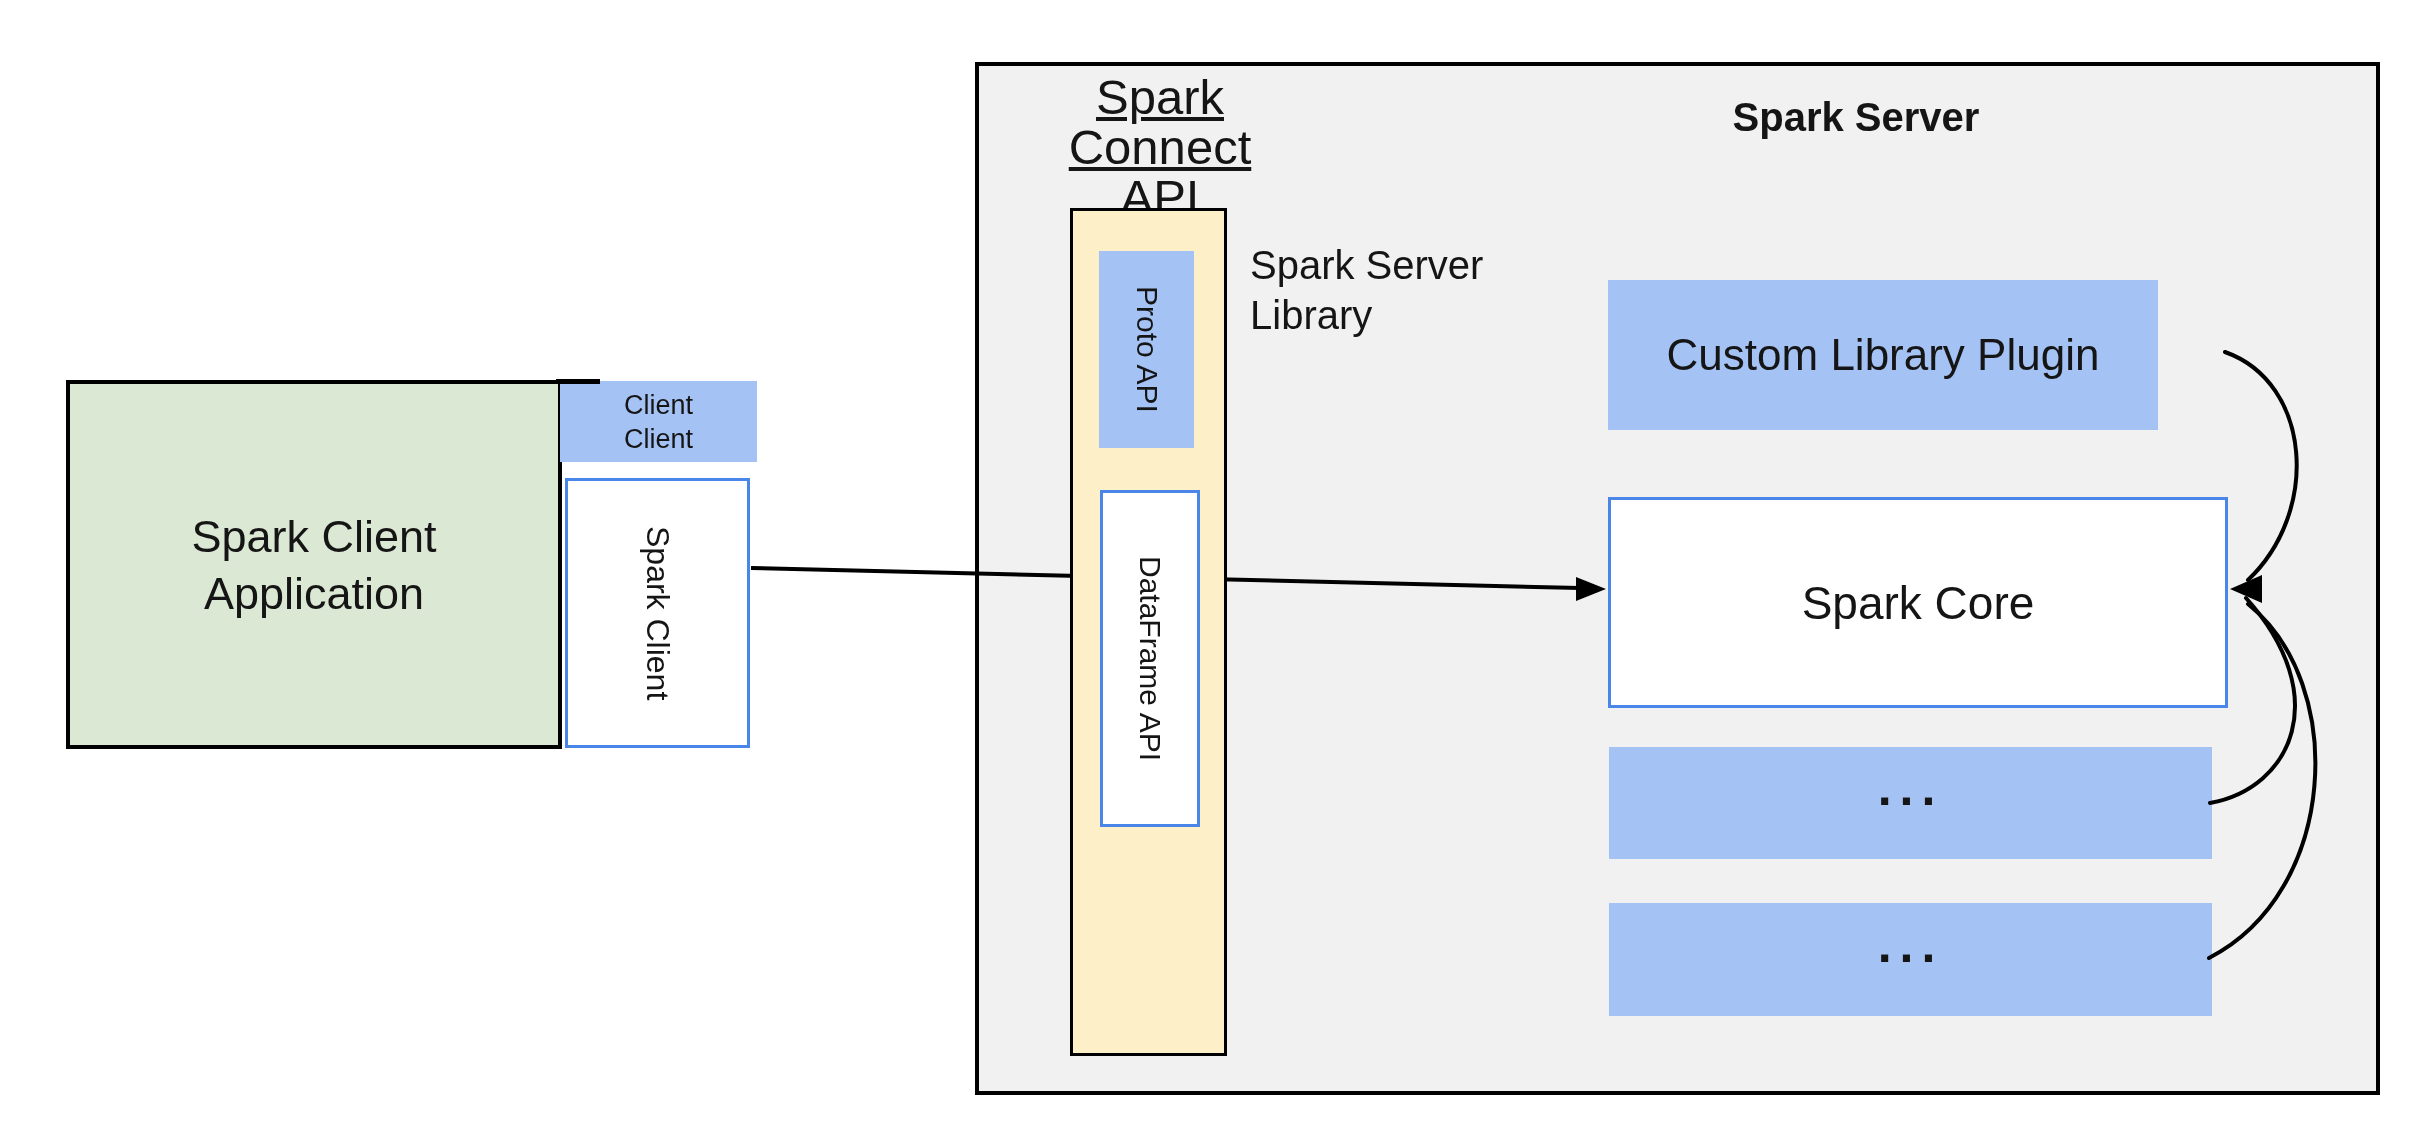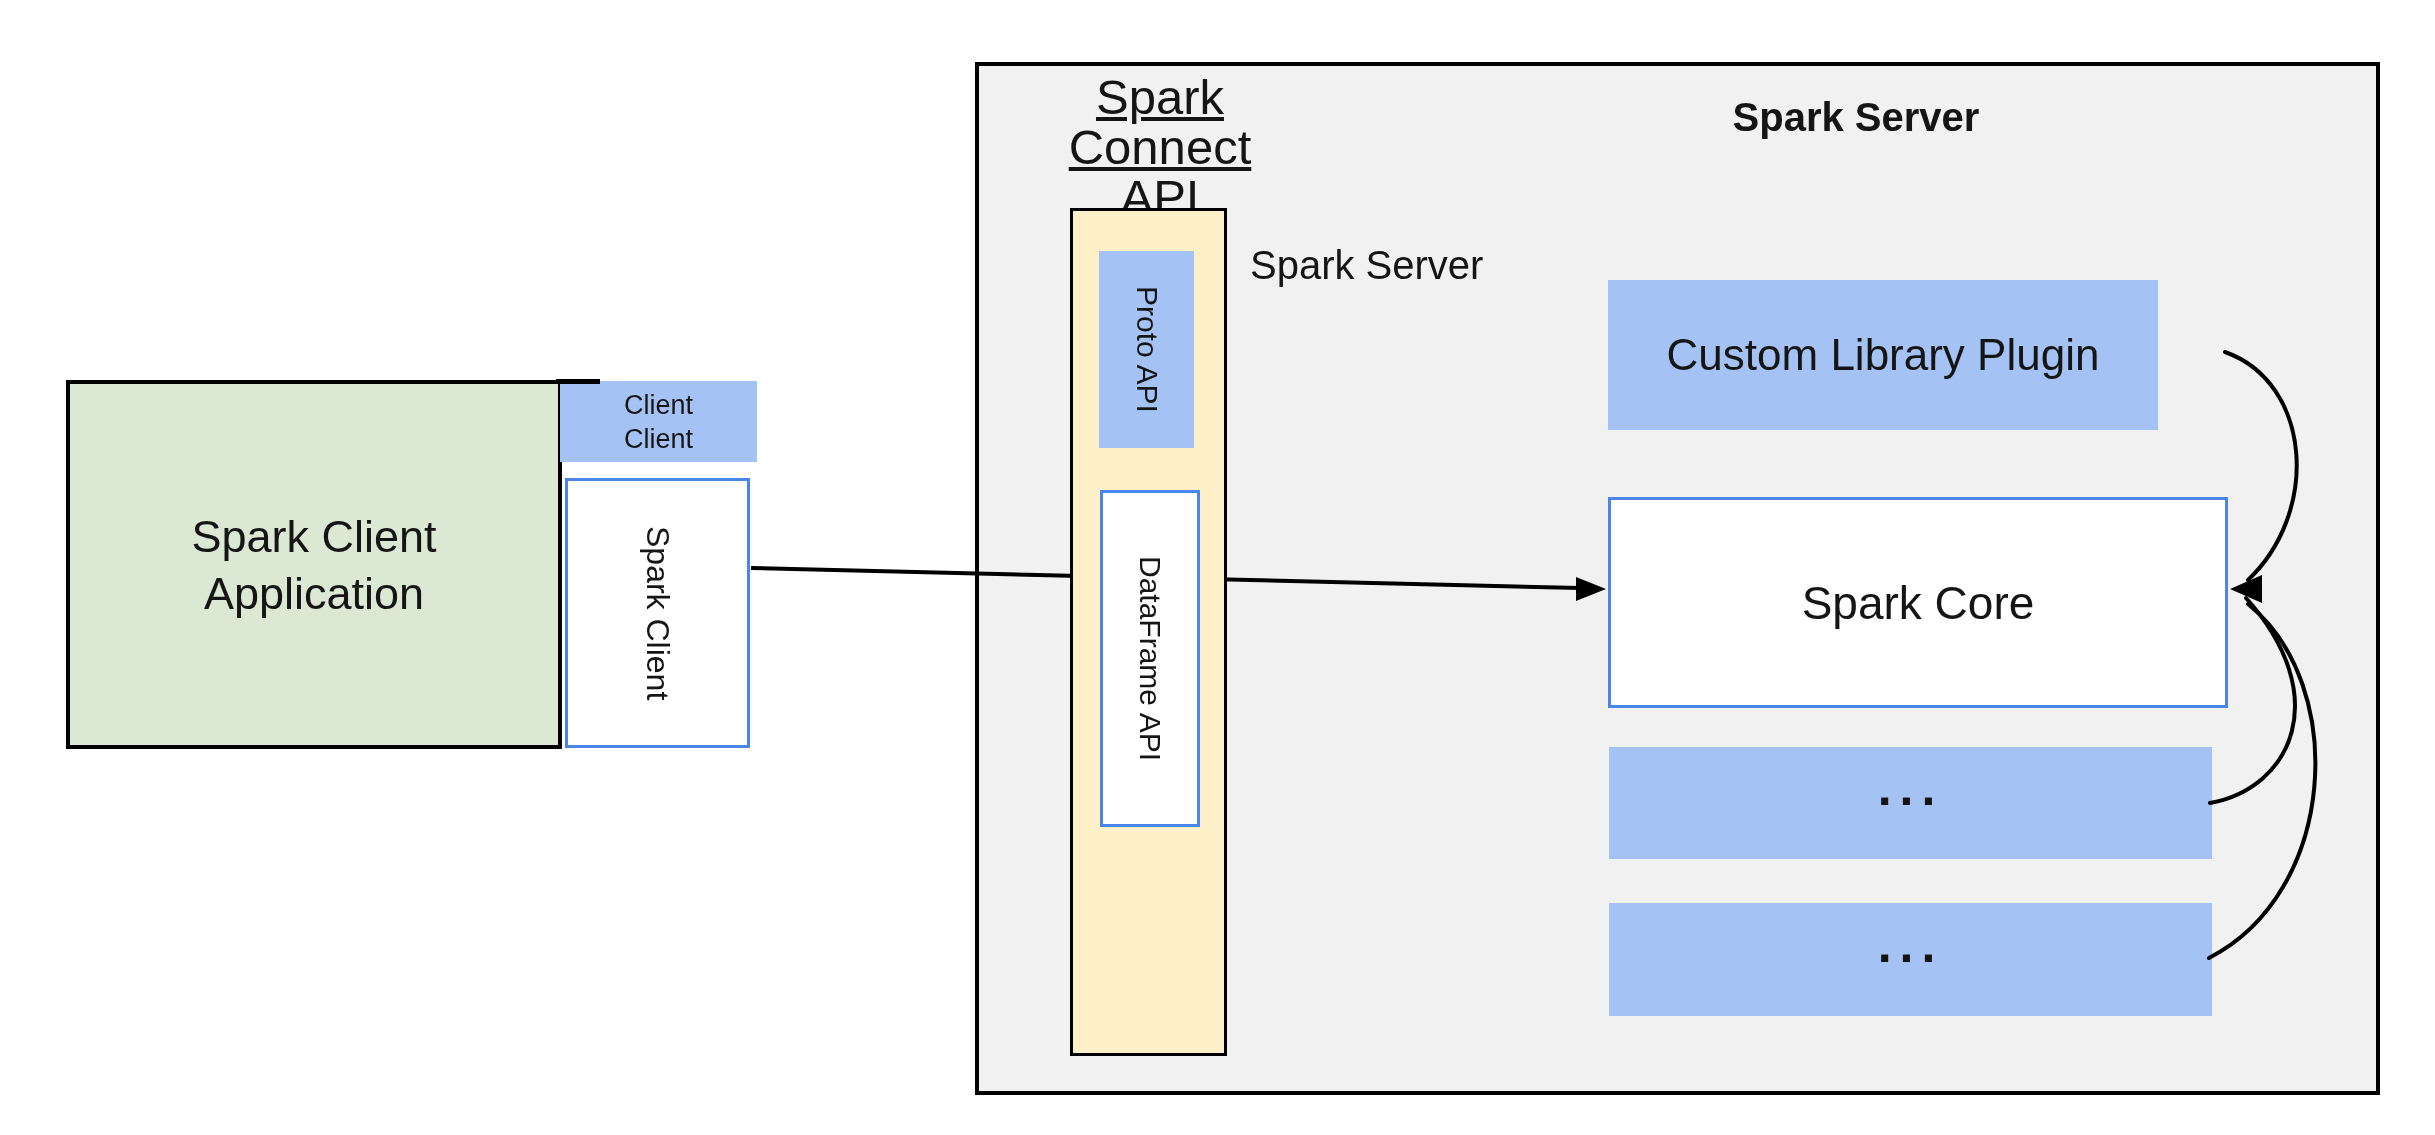--- a/index.html
+++ b/index.html
@@ -80,20 +80,21 @@
   </div>
   <div class="abs yellow"></div>
   <div class="abs proto">
     <span class="vtext">Proto API</span>
   </div>
   <div class="abs dfapi">
     <span class="vtext">DataFrame API</span>
   </div>
   <div class="abs lbl lbl-library">
     <span>Spark Server</span>
+    <span class="line2">Library</span>
   </div>
 
   <div class="abs lbl lbl-server-title">Spark Server</div>
   <div class="abs plugin">
     <span>Custom Library Plugin</span>
   </div>
   <div class="abs core">
     <span>Spark Core</span>
   </div>
   <div class="abs morebox more1">

